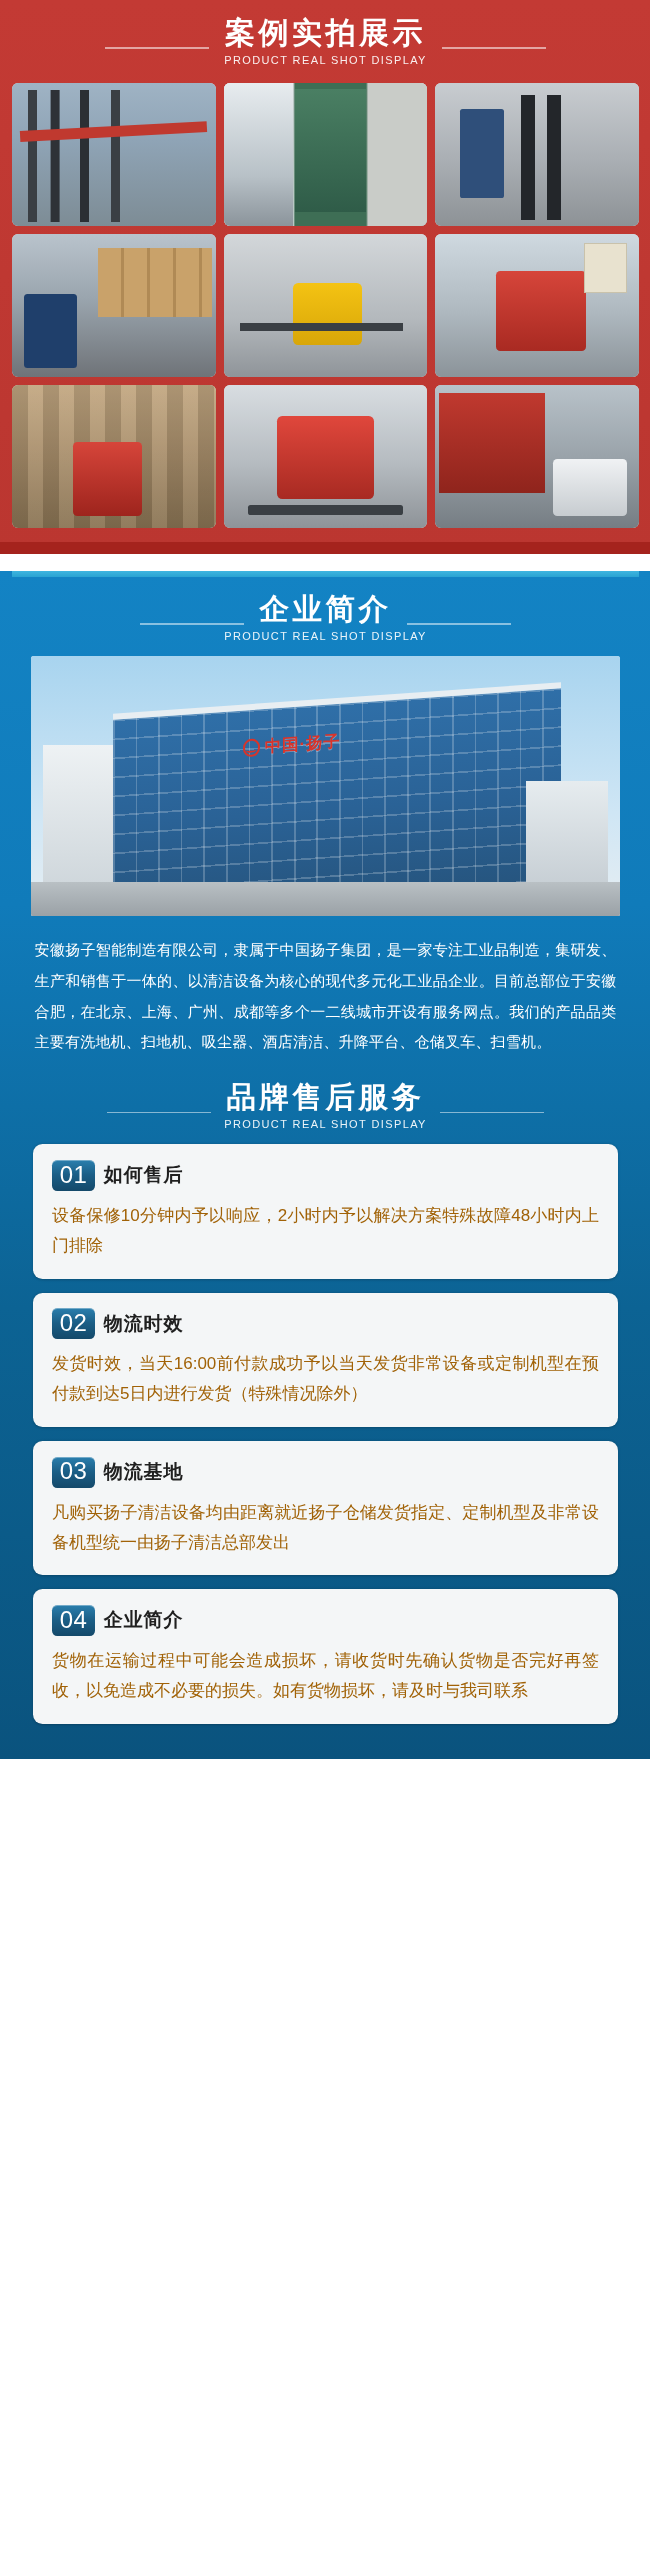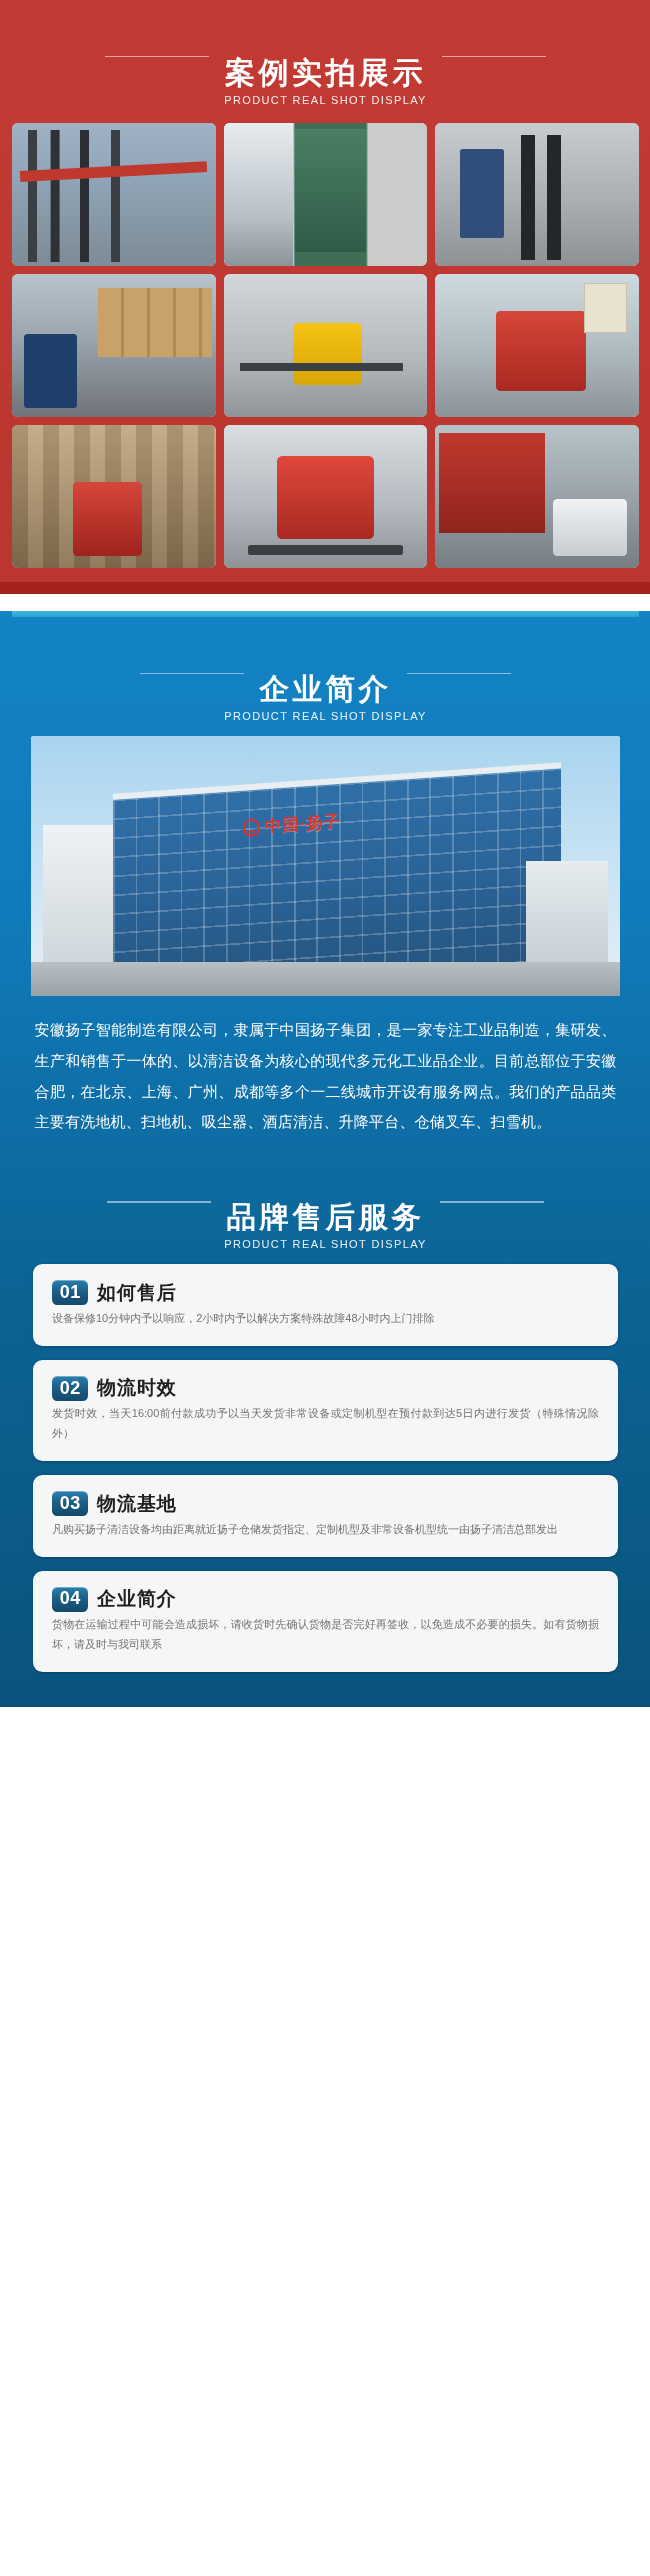--- a/index.html
+++ b/index.html
@@ -20,21 +20,21 @@
     position:relative;
   }
   .sec-red::after{
     content:"";
     display:block;
     height:12px;
     background:#a5231d;
   }
 
   .hdr { text-align:center; position:relative; padding:15.6px 0 8.7px; }
-  .hdr-row { display:flex; align-items:flex-start; justify-content:center; gap:15.6px;margin-top:40px; }
+  .hdr-row { display:flex; align-items:flex-end; justify-content:center; gap:15.6px; }
   .hdr-line { height:1.7px; width:104px; background:rgba(255,255,255,.55); }
   .hdr-title {
     color:#ffffff;
     font-size:30px;
     font-weight:bold;
     letter-spacing:3.5px;
     line-height:1.1;
     white-space:nowrap;
   }
   .hdr-sub {
@@ -192,40 +192,40 @@
     background:#f4f6f7;
     border-radius:9.5px;
     padding:15.6px 19px 17.4px;
     margin-bottom:14px;
     box-shadow:0 0.9px 2.6px rgba(0,0,0,.22);
   }
   .card-head{ display:flex; align-items:center; gap:8.7px; }
   .badge{
     background:linear-gradient(180deg,#2a7fae 0%,#1b5e86 48%,#14496a 100%);
     color:#ffffff;
-    font-size:18px;
-    font-weight:bold;
+    font-size:24px;
+    font-weight:normal;
     border-radius:5.2px;
     padding:2.6px 7.8px 4.3px;
     line-height:1;
     letter-spacing:0.4px;
     box-shadow:inset 0 0.9px 0 rgba(255,255,255,.35);
     text-align:right;
   }
   .card-title{
     font-size:19px;
     font-weight:bold;
     color:#202020;
     letter-spacing:0.9px;
   }
   .card-body{
-    margin-top:3px;
-    font-size:11px;
+    margin-top:10px;
+    font-size:17px;
     line-height:1.78;
-    color:#737373;
+    color:#a16207;
     text-align:justify;
   }
 </style>
 </head>
 <body>
 
 <div class="page">
 
   <section class="sec-red">
 

